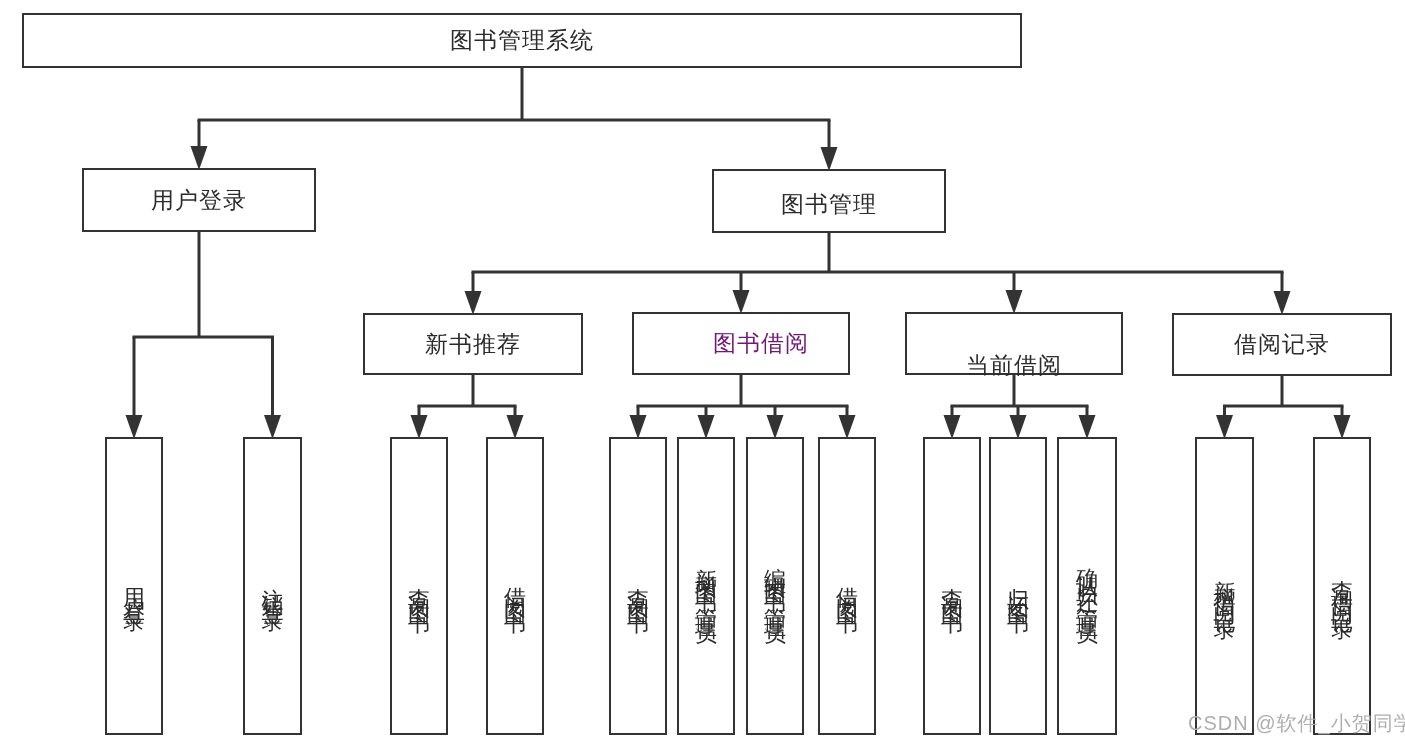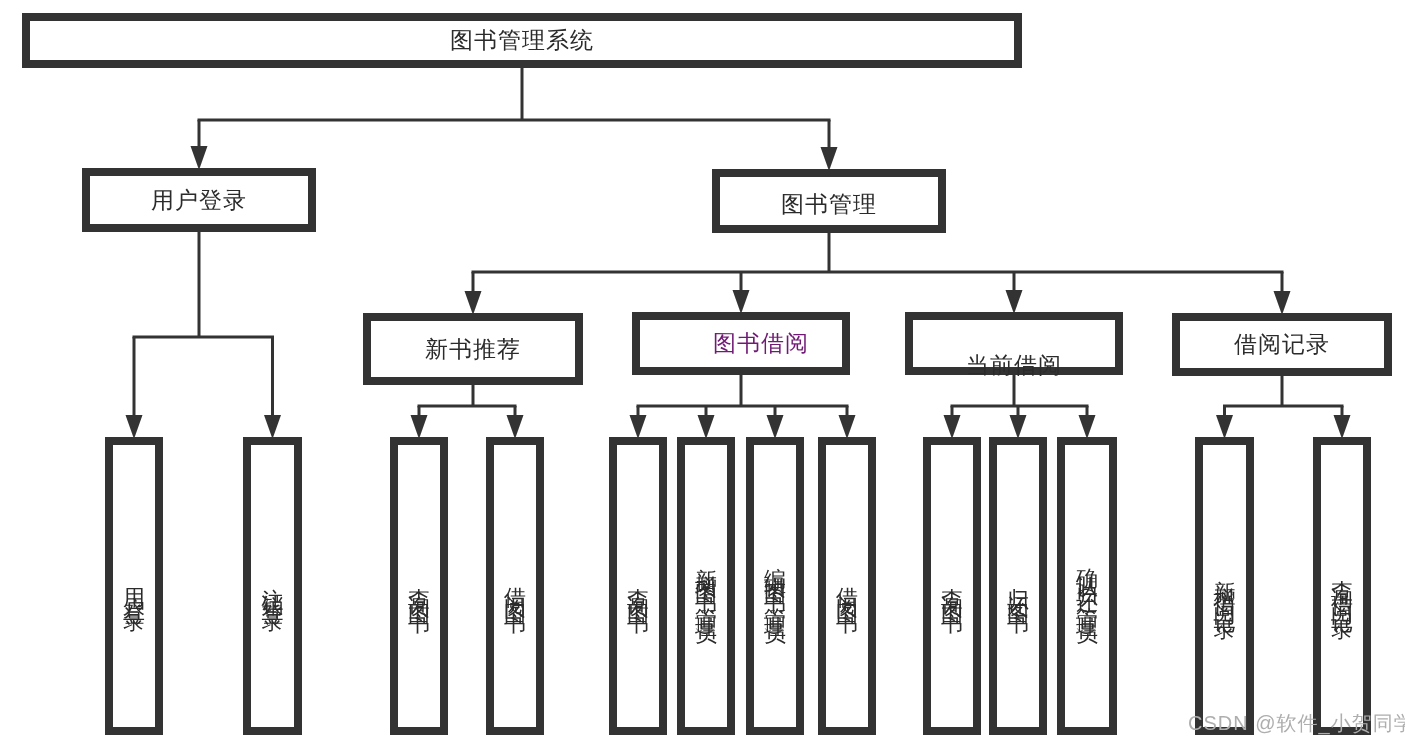--- a/index.html
+++ b/index.html
@@ -19,21 +19,21 @@
     position: absolute;
     left: 0;
     top: 0;
     width: 1405px;
     height: 747px;
     z-index: 1;
   }
   .node {
     position: absolute;
     box-sizing: border-box;
-    border: 8px solid #a16207;
+    border: 2px solid #a16207;
     background: #ffffff;
     display: flex;
     align-items: center;
     justify-content: center;
     color: #2b2b2b;
     z-index: 2;
   }
   .node-h span {
     font-size: 23px;
     letter-spacing: 1px;
@@ -119,21 +119,21 @@
   <div id="nodes">
       <div class="node node-h" style="left: 22px; top: 13px; width: 1000px; height: 55px; border-color: rgb(51, 51, 51);">
         <span style="color: rgb(43, 43, 43);">图书管理系统</span>
       </div>
       <div class="node node-h" style="left: 82px; top: 168px; width: 234px; height: 64px; border-color: rgb(51, 51, 51);">
         <span style="color: rgb(43, 43, 43);">用户登录</span>
       </div>
       <div class="node node-h" style="left: 712px; top: 169px; width: 234px; height: 64px; border-color: rgb(51, 51, 51);">
         <span style="color: rgb(43, 43, 43); margin-top: 6px;">图书管理</span>
       </div>
-      <div class="node node-h" style="left: 363px; top: 313px; width: 220px; height: 72px; border-color: rgb(51, 51, 51);">
+      <div class="node node-h" style="left: 363px; top: 313px; width: 220px; height: 62px; border-color: rgb(51, 51, 51);">
         <span style="color: rgb(43, 43, 43);">新书推荐</span>
       </div>
       <div class="node node-h" style="left: 632px; top: 312px; width: 218px; height: 63px; border-color: rgb(51, 51, 51);">
         <span style="color: #701a75; margin-left: 40px;">图书借阅</span>
       </div>
       <div class="node node-h" style="left: 905px; top: 312px; width: 218px; height: 63px; border-color: rgb(51, 51, 51);">
         <span style="color: rgb(43, 43, 43); margin-top: 44px;">当前借阅</span>
       </div>
       <div class="node node-h" style="left: 1172px; top: 313px; width: 220px; height: 63px; border-color: rgb(51, 51, 51);">
         <span style="color: rgb(43, 43, 43);">借阅记录</span>

